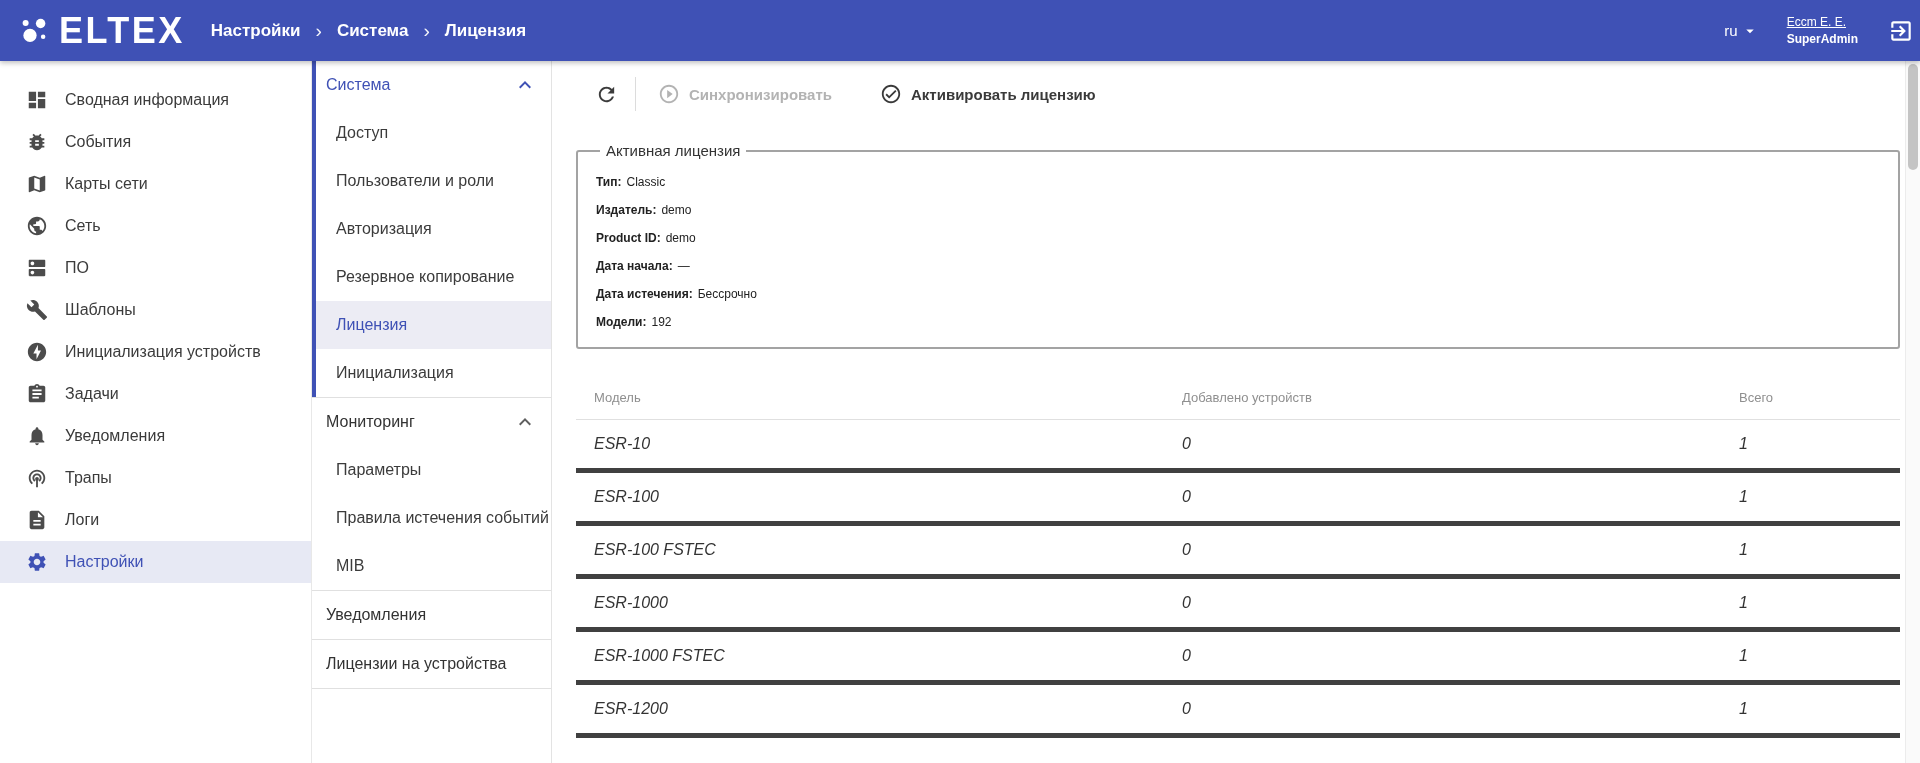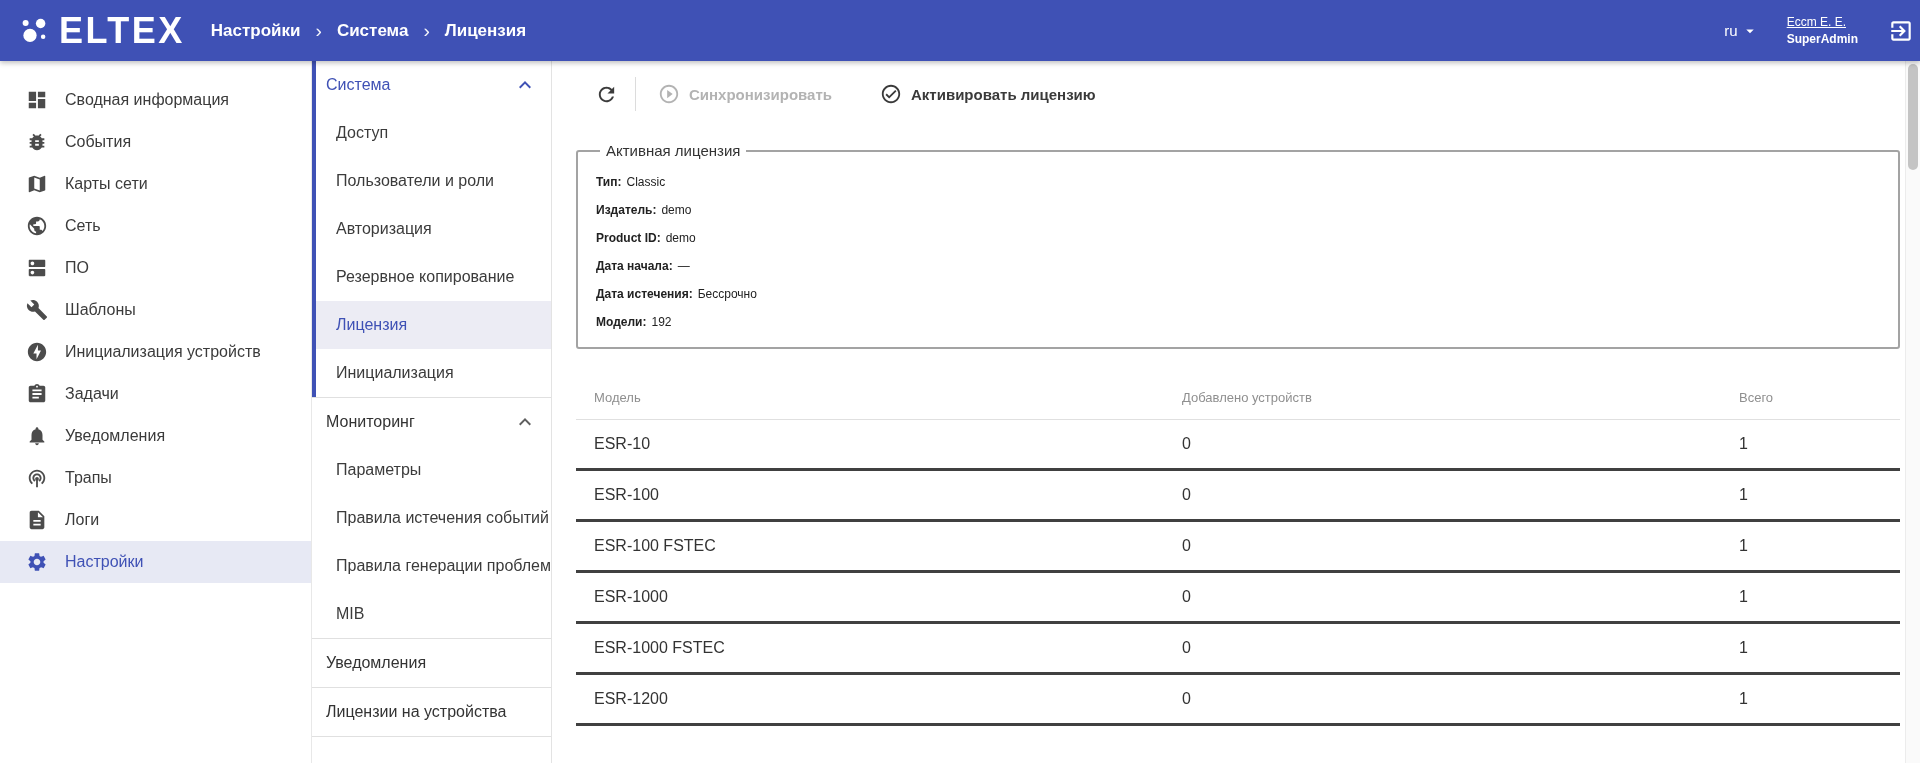--- a/index.html
+++ b/index.html
@@ -88,21 +88,21 @@
   .f-label { font-weight:bold; margin-right:5px; }
 
   .table-wrap { margin:26px 20px 0 24px; }
   table.models { width:100%; border-collapse:collapse; table-layout:fixed; }
   table.models th {
     text-align:left; font-weight:normal; color:#8f8f8f; font-size:13px;
     padding:15px 0 14px 0; border-bottom:1px solid #e0e0e0;
   }
   table.models th:first-child { padding-left:18px; }
   table.models td {
-    font-size:16px; color:#333; padding:15px 0; border-bottom:3px solid #404040;
+    font-size:16px; color:#333; padding:15px 0; border-bottom:5px solid #404040;font-style:italic;
   }
   table.models td:first-child { padding-left:18px; }
 
   
   .vscrollbar { position:absolute; top:0; right:0; bottom:0; width:15px; background:#fafafa; border-left:1px solid #ececec; }
   .vscroll-thumb { position:absolute; top:3px; left:2px; width:10px; height:106px; background:#c4c4c4; border-radius:6px; cursor:pointer; }
 </style>
 </head>
 <body>
 
@@ -289,21 +289,20 @@
       <div class="submenu-header">
         <span>Мониторинг</span>
         <span class="chev">
             <svg viewBox="0 0 24 24" fill="currentColor" width="24" height="24">
               <path d="M7.41 15.41 12 10.83l4.59 4.58L18 14l-6-6-6 6z"></path>
             </svg>
           </span>
       </div>
       <div class="submenu-item">Параметры</div>
       <div class="submenu-item">Правила истечения событий</div>
-      <div class="submenu-item">Правила генерации проблем</div>
       <div class="submenu-item">MIB</div>
     </div>
 
     <div class="sm-divider"></div>
 
     <div class="submenu-row">Уведомления</div>
 
     <div class="sm-divider"></div>
 
     <div class="submenu-row">Лицензии на устройства</div>

